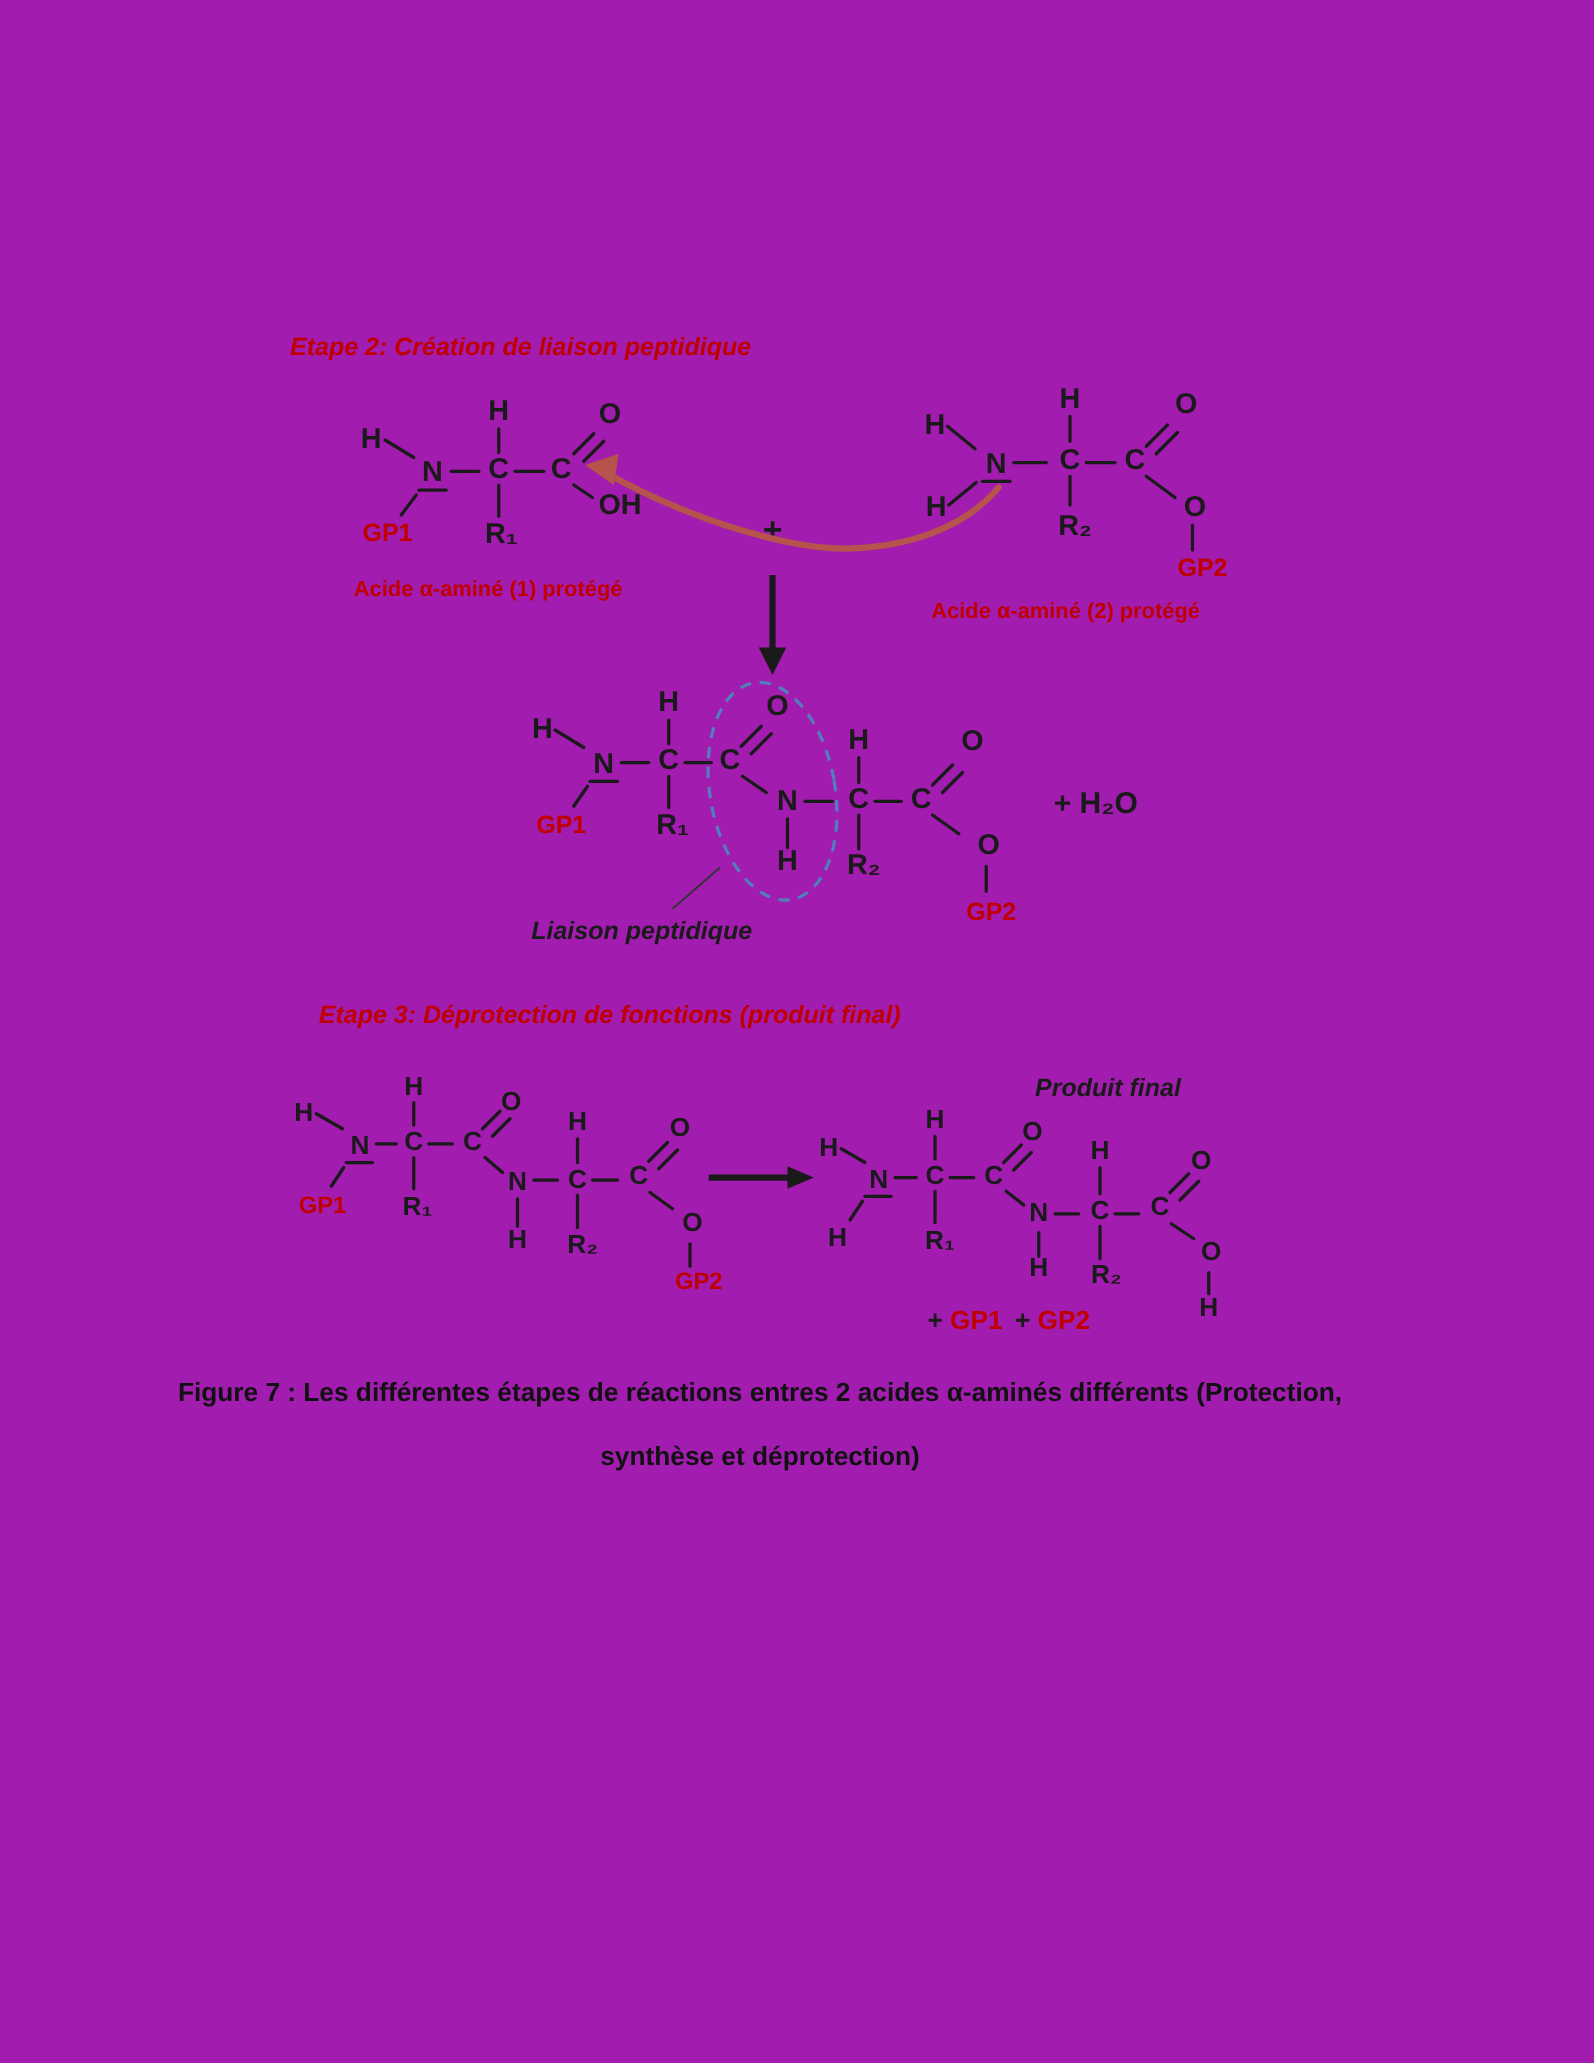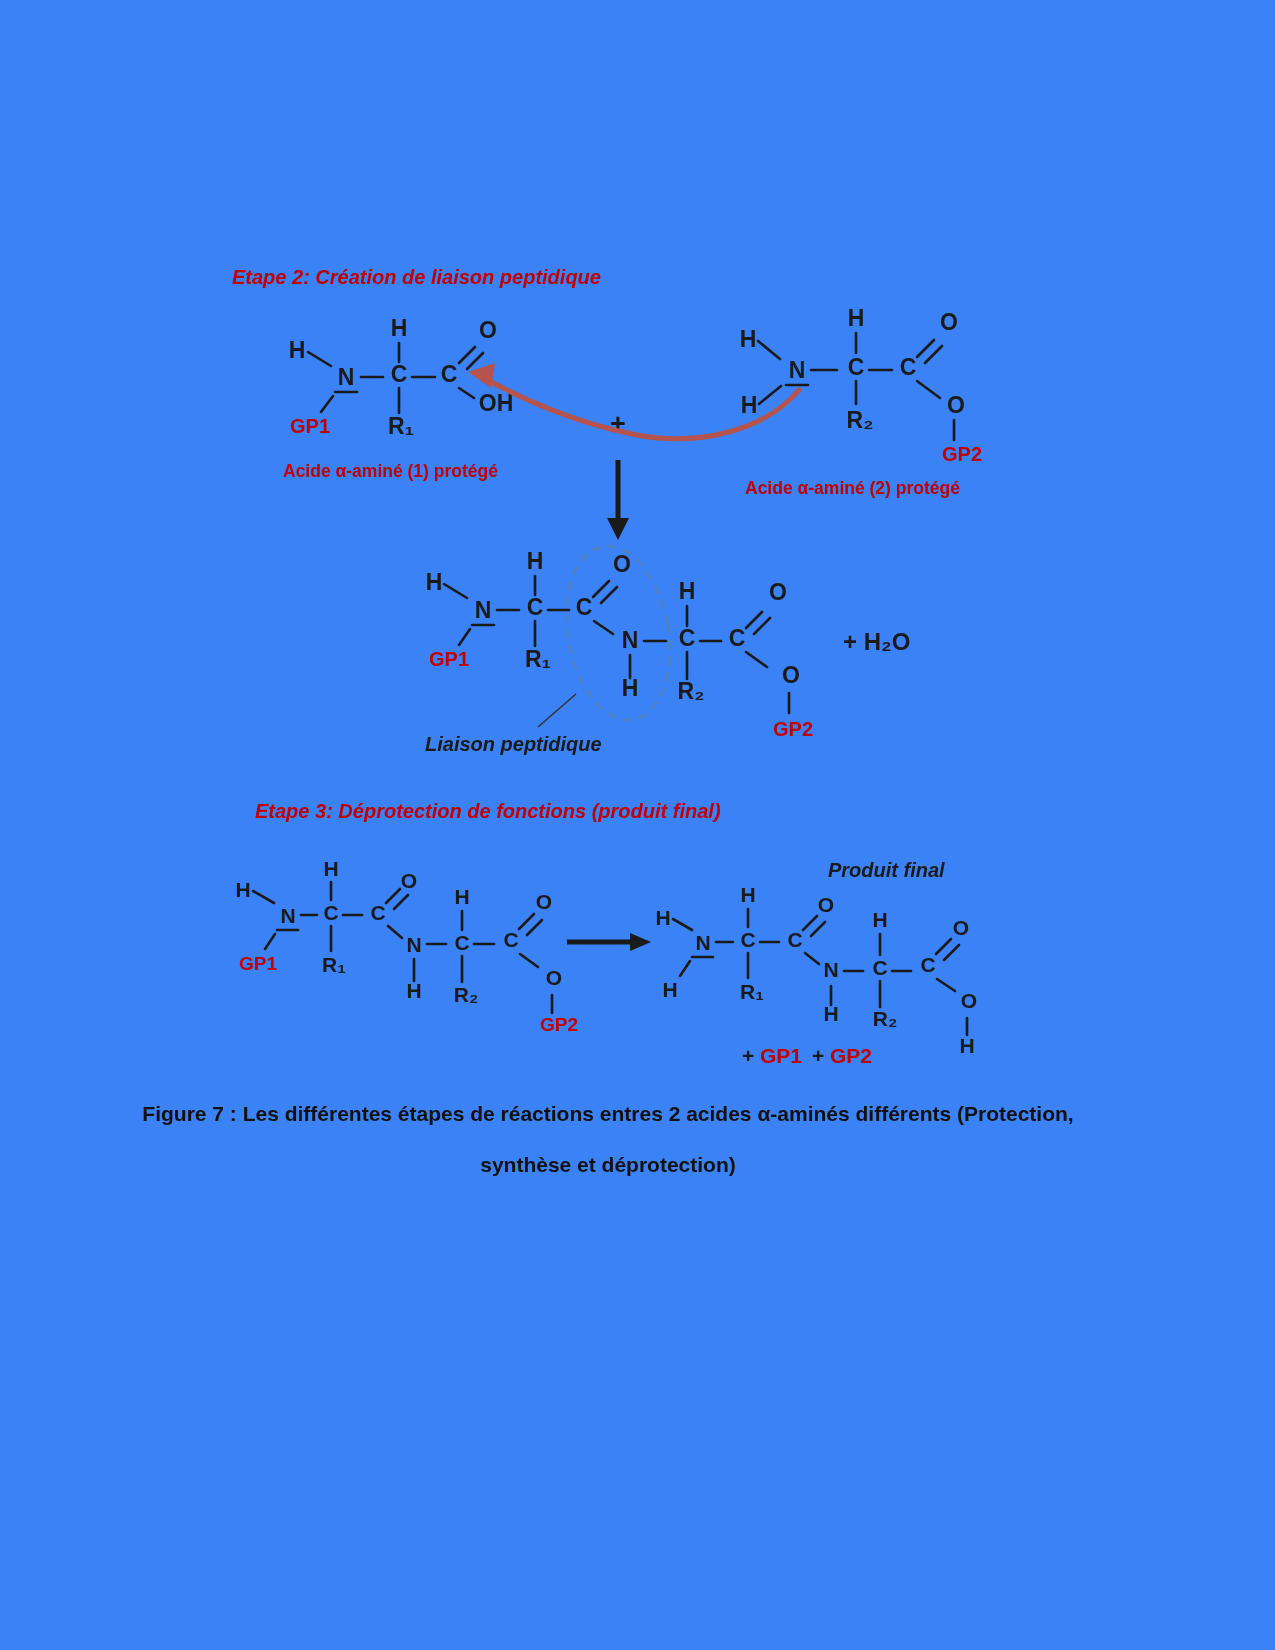--- a/index.html
+++ b/index.html
@@ -1,16 +1,16 @@
 <!DOCTYPE html>
 <html><head>
 <meta charset="utf-8">
 <style>
   html,body{margin:0;padding:0;background:#ffffff;}
-  .page{position:relative;width:1275px;height:1650px;background:#3b82f6;
+  .page{position:relative;width:1275px;height:1650px;background:#a21caf;
         font-family:"Liberation Sans","DejaVu Sans",sans-serif;}
   svg{display:block;}
   svg text{font-family:"Liberation Sans","DejaVu Sans",sans-serif;}
   .bond{stroke:#1a1a1a;stroke-width:2.6;stroke-linecap:round;fill:none;}
   .bond-thin{stroke:#333333;stroke-width:1.5;fill:none;}
   .atom{font-weight:bold;font-size:23px;fill:#1a1a1a;}
   .atom-s{font-weight:bold;font-size:21px;fill:#1a1a1a;}
   .gp{font-weight:bold;font-size:20px;}
   .gp-s{font-weight:bold;font-size:19px;}
   .title{font-weight:bold;font-style:italic;font-size:20px;}

